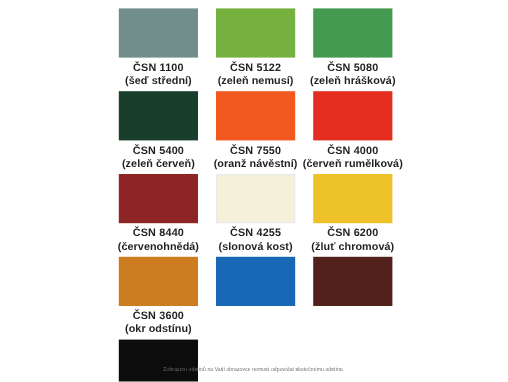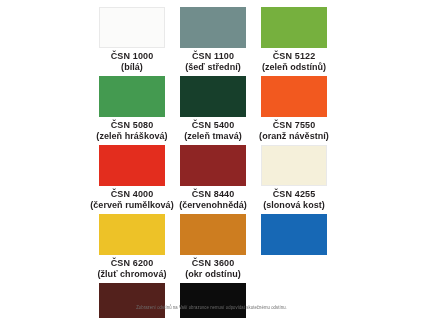--- a/index.html
+++ b/index.html
@@ -81,52 +81,45 @@
     transform: scaleY(1.15);
   }
 </style>
 </head>
 <body>
 
 <div id="chart-root">
 
   <div class="swatch-grid">
       <div class="swatch-cell">
-        <span class="swatch-chip light-edge" style="background: rgb(251, 251, 250);"></span>
-        <div class="swatch-caption">
-          <span class="swatch-code">ČSN 1000</span>
-          <span class="swatch-name">(bílá)</span>
-        </div>
-      </div>
-      <div class="swatch-cell">
         <span class="swatch-chip" style="background: rgb(113, 141, 140);"></span>
         <div class="swatch-caption">
           <span class="swatch-code">ČSN 1100</span>
           <span class="swatch-name">(šeď střední)</span>
         </div>
       </div>
       <div class="swatch-cell">
         <span class="swatch-chip" style="background: rgb(118, 176, 62);"></span>
         <div class="swatch-caption">
           <span class="swatch-code">ČSN 5122</span>
-          <span class="swatch-name">(zeleň odstínů)</span>
+          <span class="swatch-name">(zeleň nemusí)</span>
         </div>
       </div>
       <div class="swatch-cell">
         <span class="swatch-chip" style="background: rgb(68, 154, 80);"></span>
         <div class="swatch-caption">
           <span class="swatch-code">ČSN 5080</span>
           <span class="swatch-name">(zeleň hrášková)</span>
         </div>
       </div>
       <div class="swatch-cell">
         <span class="swatch-chip" style="background: rgb(23, 63, 43);"></span>
         <div class="swatch-caption">
           <span class="swatch-code">ČSN 5400</span>
-          <span class="swatch-name">(zeleň tmavá)</span>
+          <span class="swatch-name">(zeleň červeň)</span>
         </div>
       </div>
       <div class="swatch-cell">
         <span class="swatch-chip" style="background: rgb(242, 89, 31);"></span>
         <div class="swatch-caption">
           <span class="swatch-code">ČSN 7550</span>
           <span class="swatch-name">(oranž návěstní)</span>
         </div>
       </div>
       <div class="swatch-cell">

